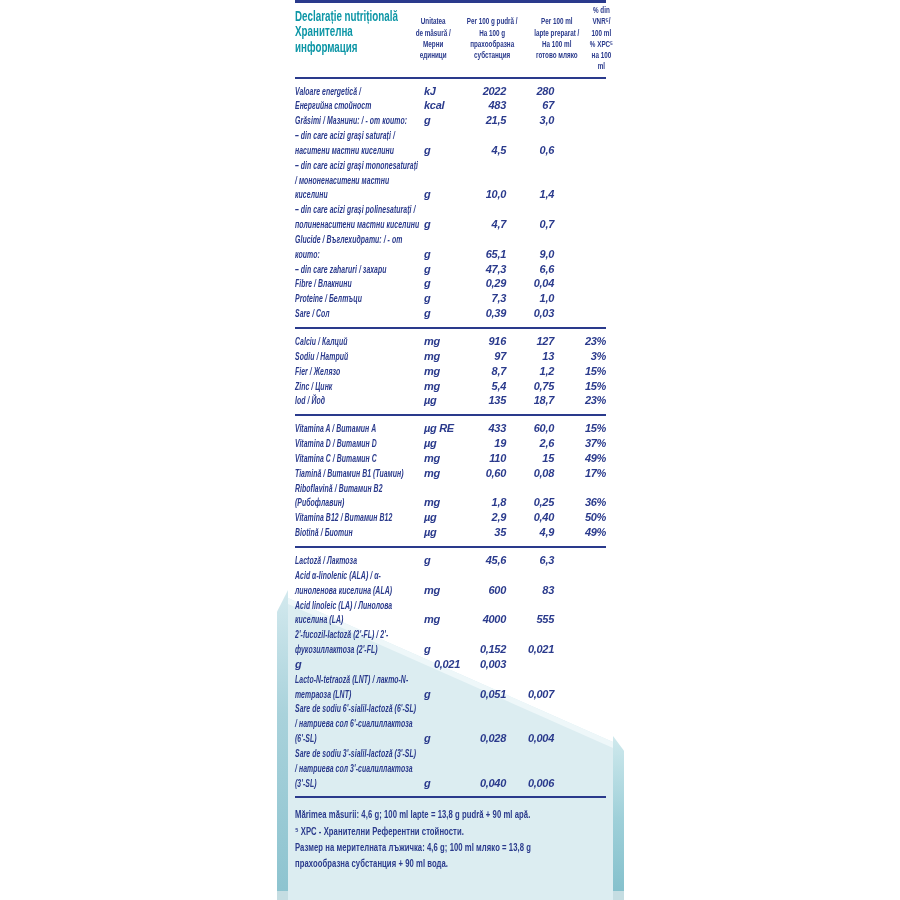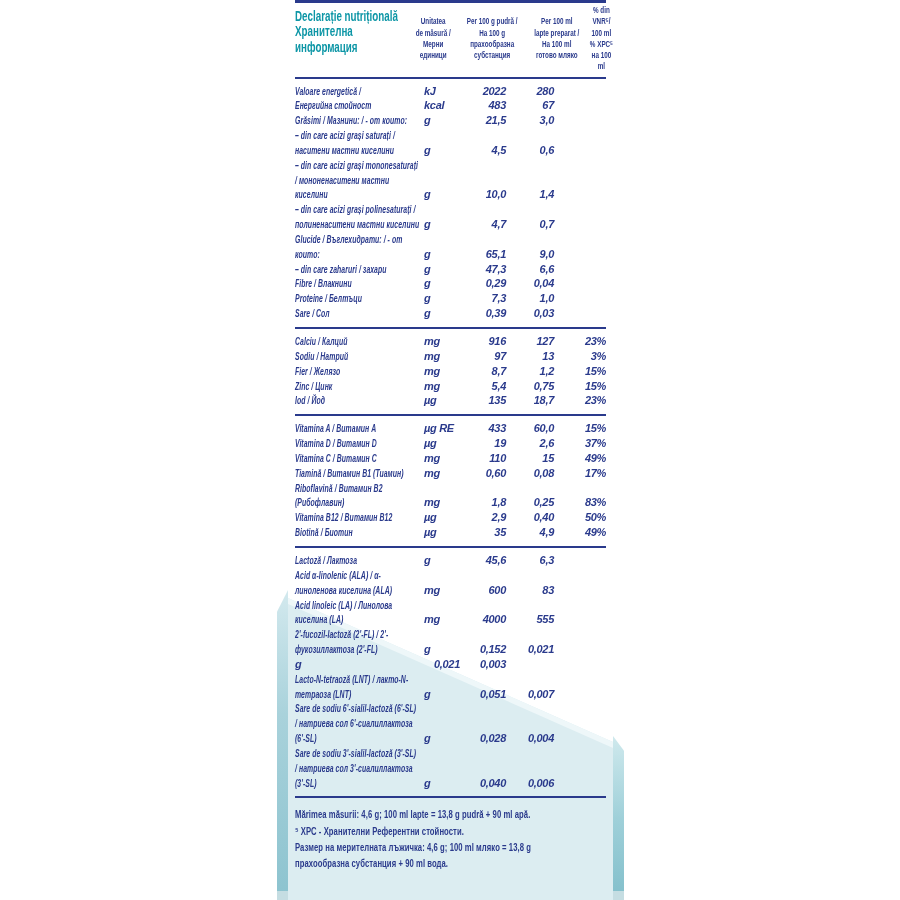--- a/index.html
+++ b/index.html
@@ -273,21 +273,21 @@
     <div class="cell">0,08</div>
     <div class="cell">17%</div>
   </div>
             <div class="row">
     <div class="lab">
                 <span class="lx">Riboflavină / Витамин B2 (Рибофлавин)</span>
               </div>
     <div class="cell unit">mg</div>
     <div class="cell">1,8</div>
     <div class="cell">0,25</div>
-    <div class="cell">83%</div>
+    <div class="cell">36%</div>
   </div>
             <div class="row">
     <div class="lab">
                 <span class="lx">Vitamina B12 / Витамин B12</span>
               </div>
     <div class="cell unit">µg</div>
     <div class="cell">2,9</div>
     <div class="cell">0,40</div>
     <div class="cell">50%</div>
   </div>

